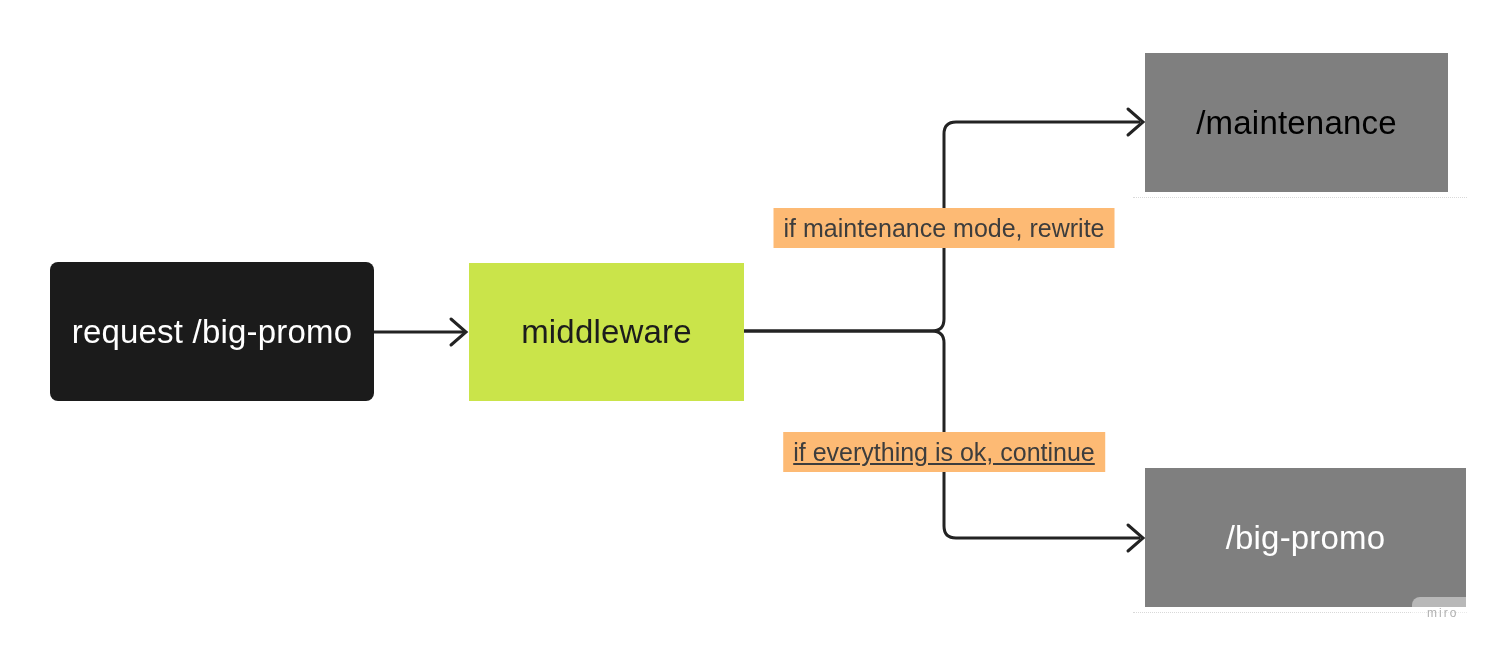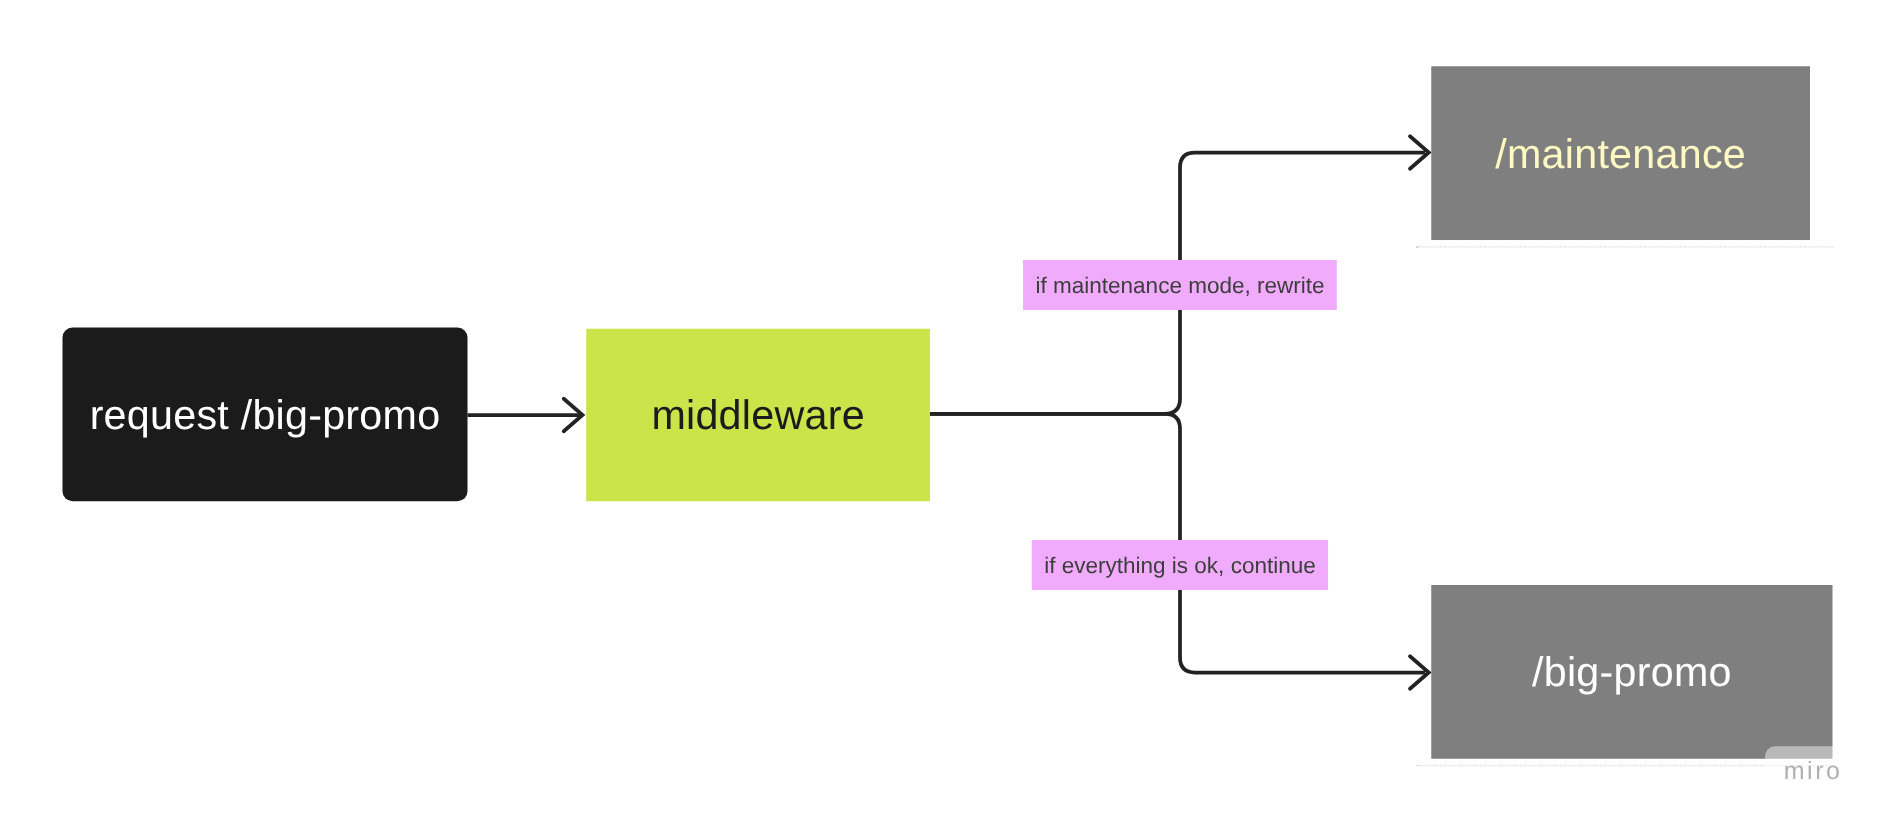--- a/index.html
+++ b/index.html
@@ -49,23 +49,23 @@
   #node-big-promo {
     left: 1145px; top: 468px;
     width: 321px; height: 139px;
     background: #7f7f7f;
     color: #ffffff;
   }
   .edge-label {
     position: absolute;
     left: 944px;
     transform: translateX(-50%);
-    background: #f0abfc;
+    background: #fdba74;
     color: #3d3d3d;
-    font-size: 18px;
+    font-size: 25px;
     line-height: 30px;
     padding: 5px 10px;
     white-space: nowrap;
     user-select: none;
   }
   #edge-label-maintenance { top: 208px; }
   #edge-label-big-promo   { top: 432px; }
   .dotted-underline {
     position: absolute;
     left: 1133px;
@@ -78,21 +78,21 @@
   #watermark-bg {
     position: absolute;
     left: 1412px; top: 597px;
     width: 82px; height: 42px;
     background: rgba(255,255,255,0.45);
     border-radius: 8px;
   }
   #watermark-text {
     position: absolute;
     left: 1427px; top: 606px;
-    font-size: 20px;
+    font-size: 12px;
     letter-spacing: 2px;
     color: #b0b0b0;
     user-select: none;
   }
   .connector-path {
     fill: none;
     stroke: #232323;
     stroke-width: 3;
   }
   .arrowhead {
@@ -131,27 +131,27 @@
 
   <div id="node-request" class="node" style="background-color: rgb(27, 27, 27);">
     <span style="color: rgb(255, 255, 255);">request /big-promo</span>
   </div>
 
   <div id="node-middleware" class="node" style="background-color: rgb(202, 228, 74);">
     <span style="color: rgb(28, 28, 28);">middleware</span>
   </div>
 
   <div id="node-maintenance" class="node" style="background-color: rgb(127, 127, 127);">
-    <span style="color: #fef9c3;">/maintenance</span>
+    <span style="color: #000000;">/maintenance</span>
   </div>
 
   <div id="node-big-promo" class="node" style="background-color: rgb(127, 127, 127);">
     <span style="color: rgb(255, 255, 255);">/big-promo</span>
   </div>
 
   <div id="edge-label-maintenance" class="edge-label" style="color: rgb(61, 61, 61);">if maintenance mode, rewrite</div>
 
-  <div id="edge-label-big-promo" class="edge-label" style="color: rgb(61, 61, 61);">if everything is ok, continue</div>
+  <div id="edge-label-big-promo" class="edge-label" style="color: rgb(61, 61, 61); text-decoration: underline;">if everything is ok, continue</div>
 
   <div id="watermark-bg"></div>
   <div id="watermark-text" style="color: rgb(176, 176, 176);">miro</div>
 
 </div>
 
 </body></html>

